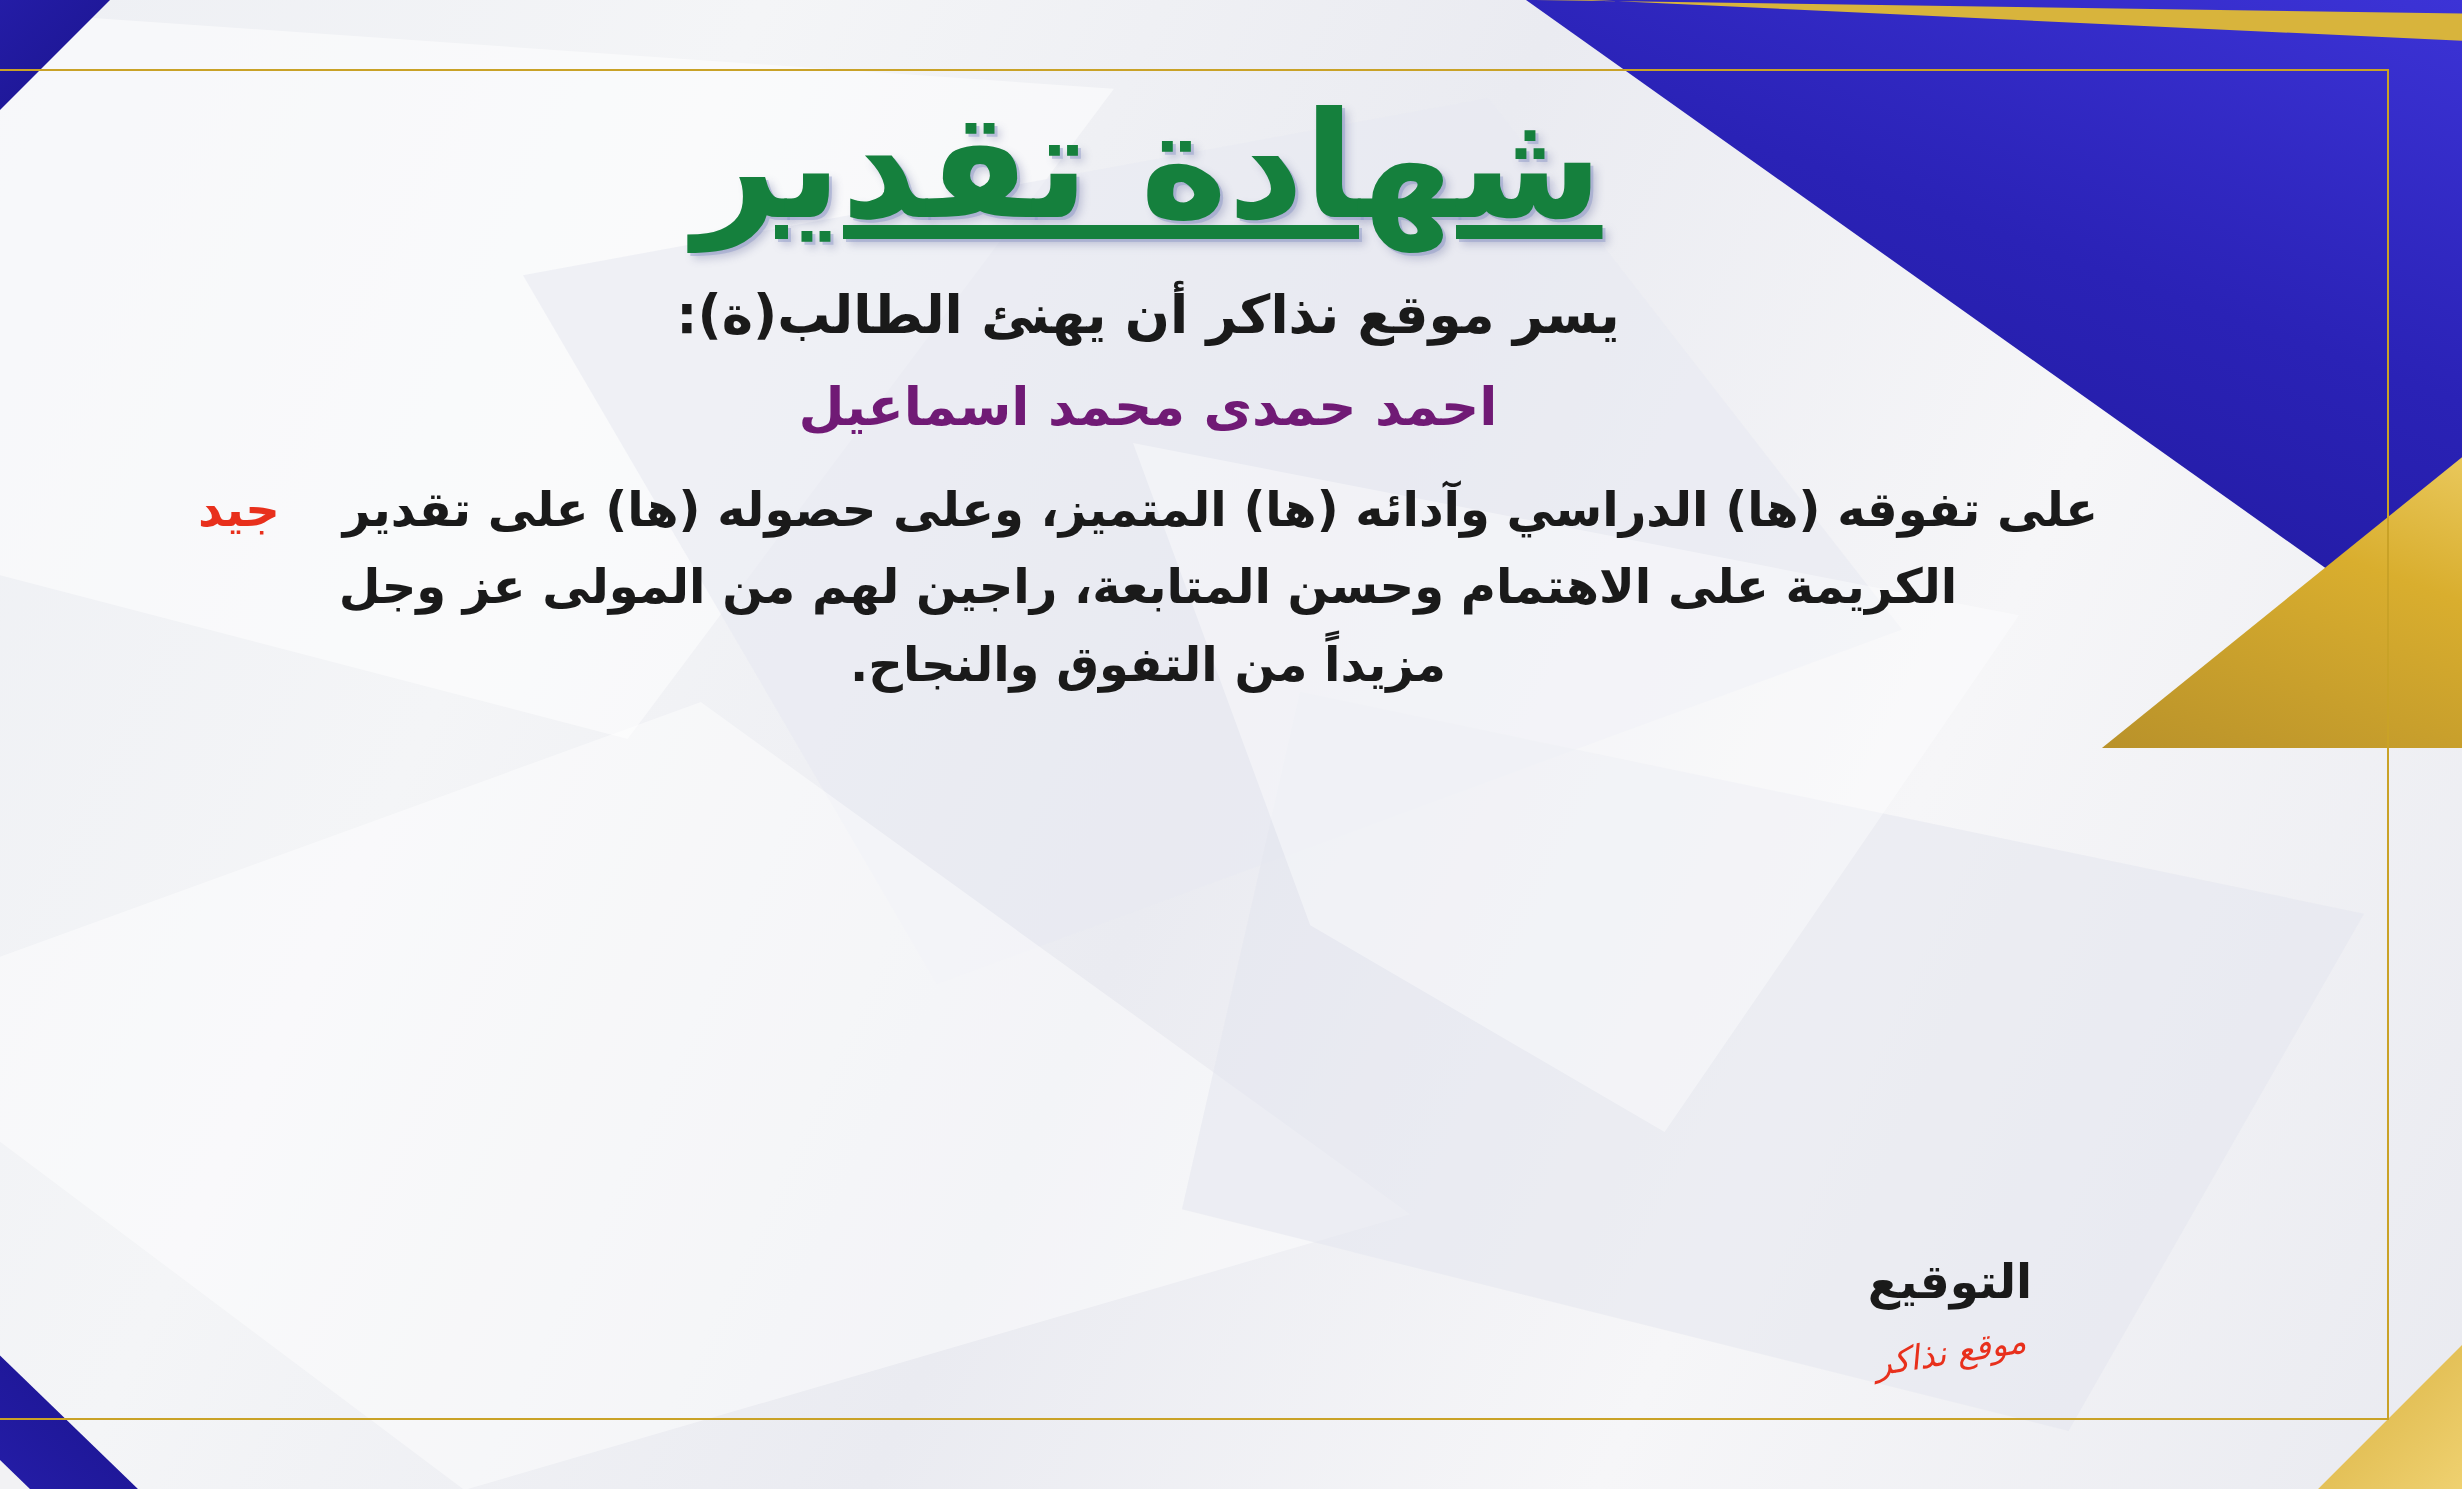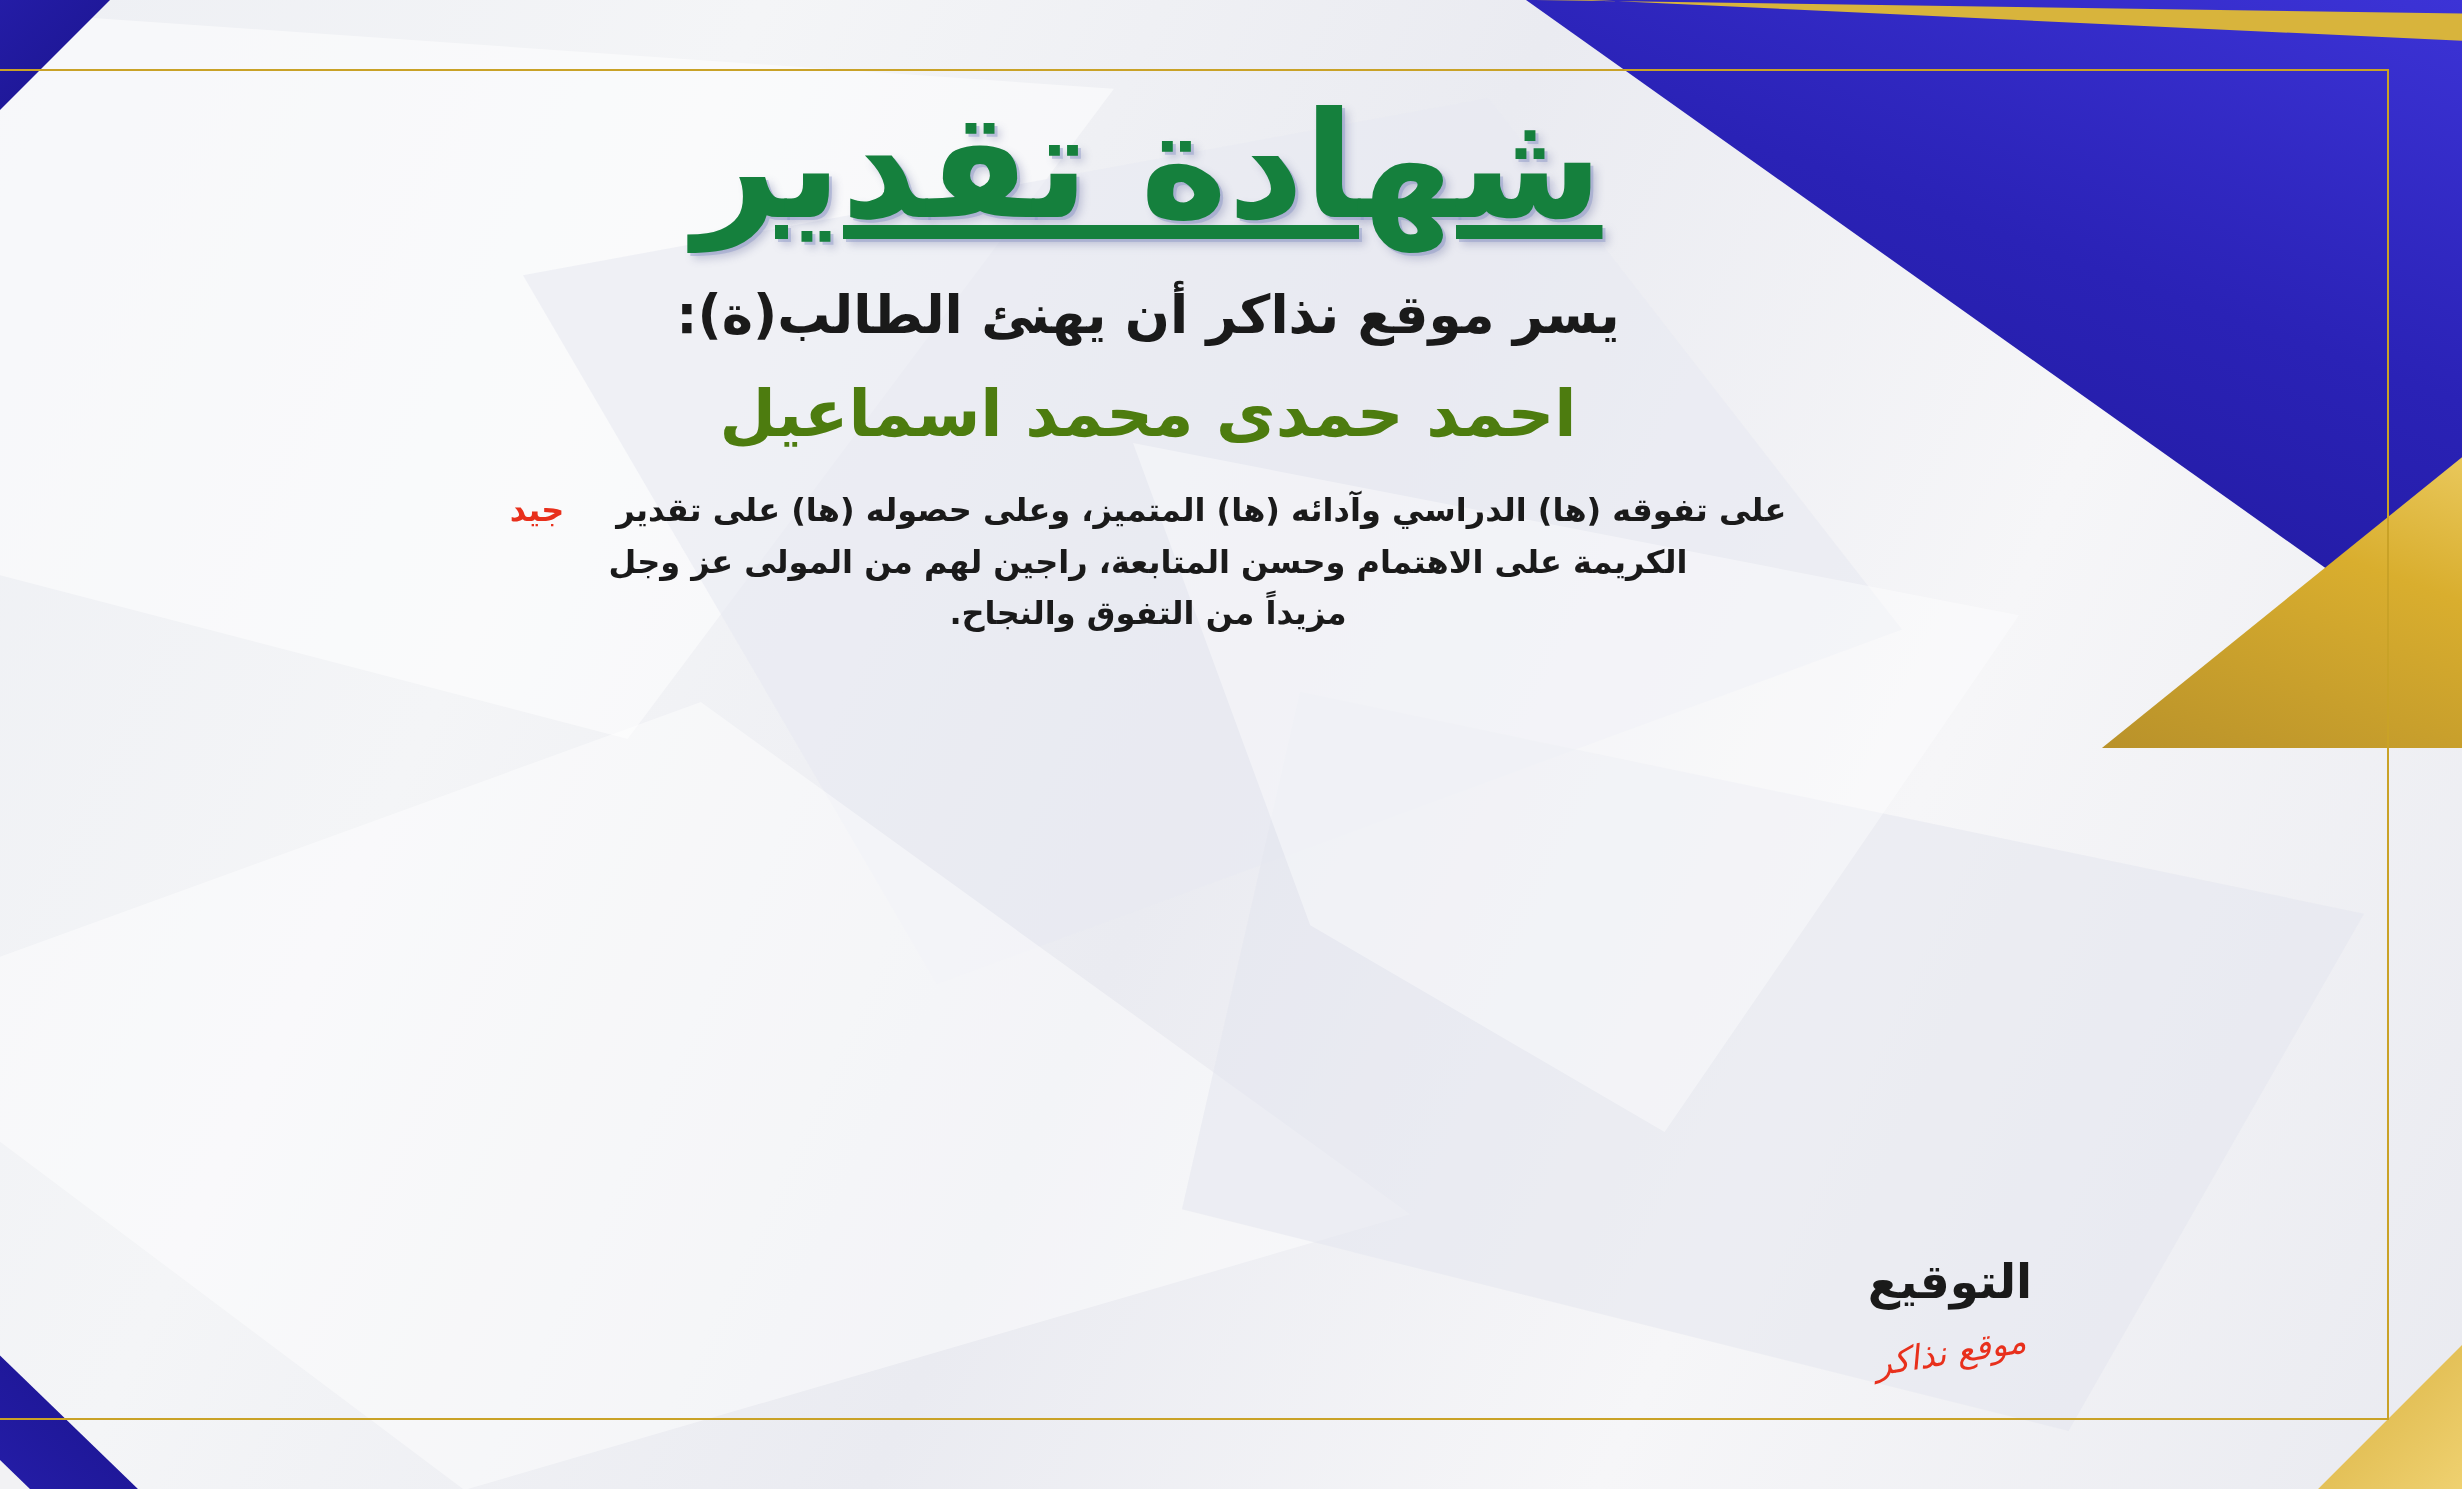--- a/index.html
+++ b/index.html
@@ -144,31 +144,31 @@
   .intro {
     margin-top: 40px;
     font-size: 53px;
     color: #1a1a1a;
     font-weight: 600;
     text-align: left;
   }
 
   .student-name {
     margin-top: 30.5px;
-    font-size: 65px;
-    color: #4d7c0f;
+    font-size: 53px;
+    color: #701a75;
     font-weight: 700;
     letter-spacing: 1px;
     text-align: center;
   }
 
   .body-text {
     margin-top: 34px;
     width: 2216px;
-    font-size: 32px;
+    font-size: 48px;
     line-height: 1.62;
     color: #1a1a1a;
     font-weight: 600;
     text-align: center;
   }
   .body-text .ln {
     display: block;
     white-space: nowrap;
   }
 

